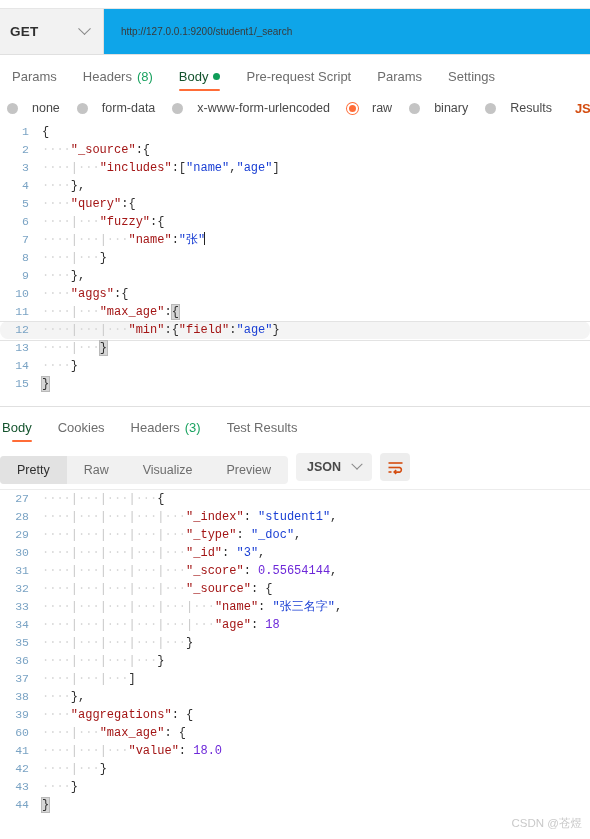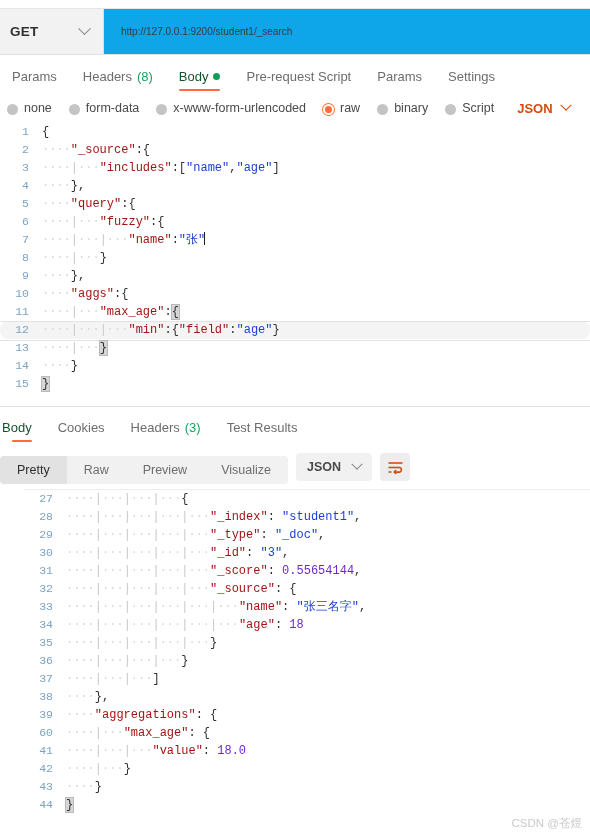--- a/index.html
+++ b/index.html
@@ -106,22 +106,22 @@
   .body-types {
     display: flex;
     align-items: center;
     height: 28px;
     font-size: 12.5px;
     color: #4a4a4a;
     padding-bottom: 2px;
   }
   .radio-opt {
     display: flex;
-    align-items: flex-end;
-    gap: 6px;
+    align-items: center;
+    gap: 14px;
     margin-right: 17px;
     cursor: pointer;
     white-space: nowrap;
   }
   .radio-opt:first-child { margin-left: -5px; }
   .radio {
     width: 11px; height: 11px;
     border-radius: 50%;
     background: #c4c4c4;
     flex: none;
@@ -262,21 +262,20 @@
     border-radius: 4px;
     display: flex;
     align-items: center;
     justify-content: center;
     cursor: pointer;
   }
 
   .resp-editor {
     height: 330px;
     border-top: 1px solid #ececec;
-    margin-left: 24px;
   }
 
   
   .watermark {
     position: absolute;
     right: 8px;
     bottom: 8px;
     font-size: 11.5px;
     color: #c9c9c9;
     user-select: none;
@@ -339,21 +338,21 @@
     <div class="radio-opt">
       <span class="radio sel"></span>
       <span>raw</span>
     </div>
     <div class="radio-opt">
       <span class="radio"></span>
       <span>binary</span>
     </div>
     <div class="radio-opt">
       <span class="radio"></span>
-      <span>Script</span>
+      <span>Results</span>
     </div>
     <div class="json-sel">
       <span class="lbl">JSON</span>
       <span class="chev-or"></span>
     </div>
   </div>
 
   <div class="editor req-editor" id="req-editor">
       <div class="code-line"><span class="ln">1</span><span class="src"><span class="p">{</span></span></div>
       <div class="code-line"><span class="ln">2</span><span class="src"><span class="ws">·</span><span class="ws">·</span><span class="ws">·</span><span class="ws">·</span><span class="k">"_source"</span><span class="p">:</span><span class="p">{</span></span></div>
@@ -385,22 +384,22 @@
     </div>
     <div class="rtab">
       <span>Test Results</span>
     </div>
   </div>
 
   <div class="resp-toolbar pad">
     <div class="seg">
       <div class="seg-btn active">Pretty</div>
       <div class="seg-btn">Raw</div>
+      <div class="seg-btn">Visualize</div>
       <div class="seg-btn">Preview</div>
-      <div class="seg-btn">Visualize</div>
     </div>
     <div class="fmt-select">
       <span class="lbl">JSON</span>
       <span class="chev-g"></span>
     </div>
     <div class="wrap-btn">
       <svg width="17" height="15" viewBox="0 0 17 15">
         <line x1="1.5" y1="3" x2="15.5" y2="3" stroke="#d44d10" stroke-width="1.6"></line>
         <line x1="1.5" y1="7.5" x2="13" y2="7.5" stroke="#d44d10" stroke-width="1.6"></line>
         <path d="M13 7.5 a2.6 2.6 0 0 1 0 4.6 H7.5" fill="none" stroke="#d44d10" stroke-width="1.6"></path>

